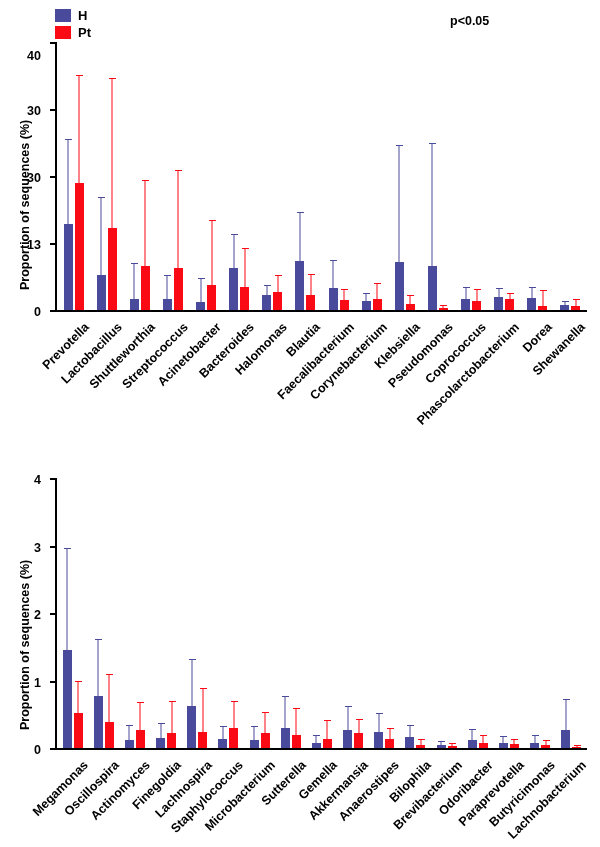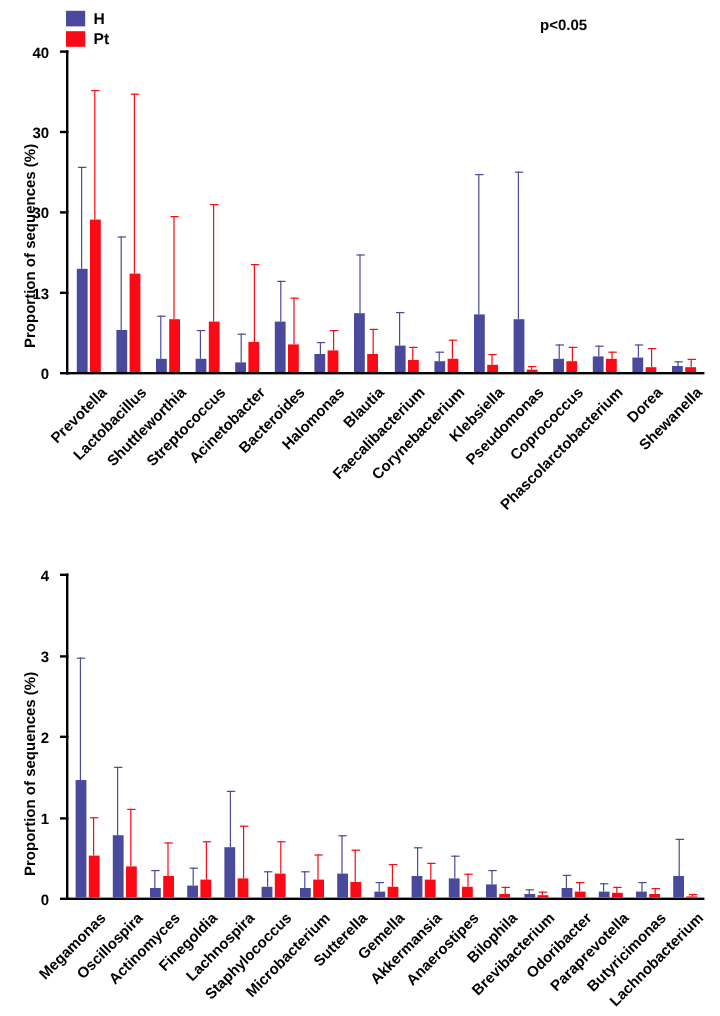--- a/index.html
+++ b/index.html
@@ -145,21 +145,21 @@
           <div class="tick" style="top: 201px;">
             <div class="ticklabel" style="top: 0px;">13</div>
           </div>
           <div class="tick" style="top: 134px;">
             <div class="ticklabel" style="top: 0px;">30</div>
           </div>
           <div class="tick" style="top: 67px; text-decoration: underline;">
             <div class="ticklabel" style="top: 0px;">30</div>
           </div>
           <div class="tick" style="top: 0px;">
-            <div class="ticklabel" style="top: 0px;">40</div>
+            <div class="ticklabel" style="top: 12px;">40</div>
           </div>
         </div>
       <div class="groups" id="groups-top">
           <div class="group">
             <div class="barbox">
               <div class="bar h" style="height: 85.76px;"></div>
               <div class="err h" style="height: 85.09px; bottom: 85.76px;">
                 <div class="cap"></div>
               </div>
             </div>

